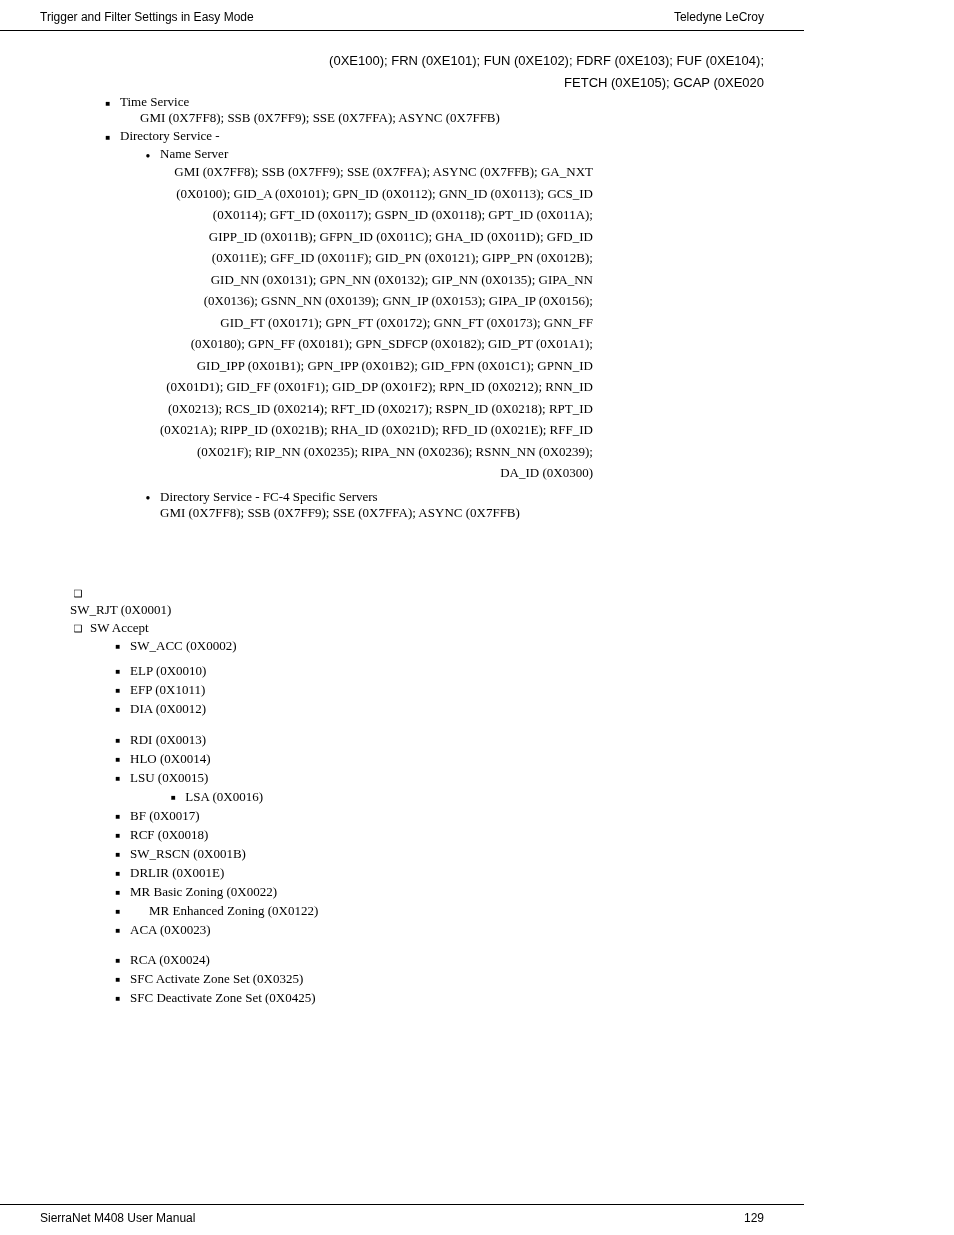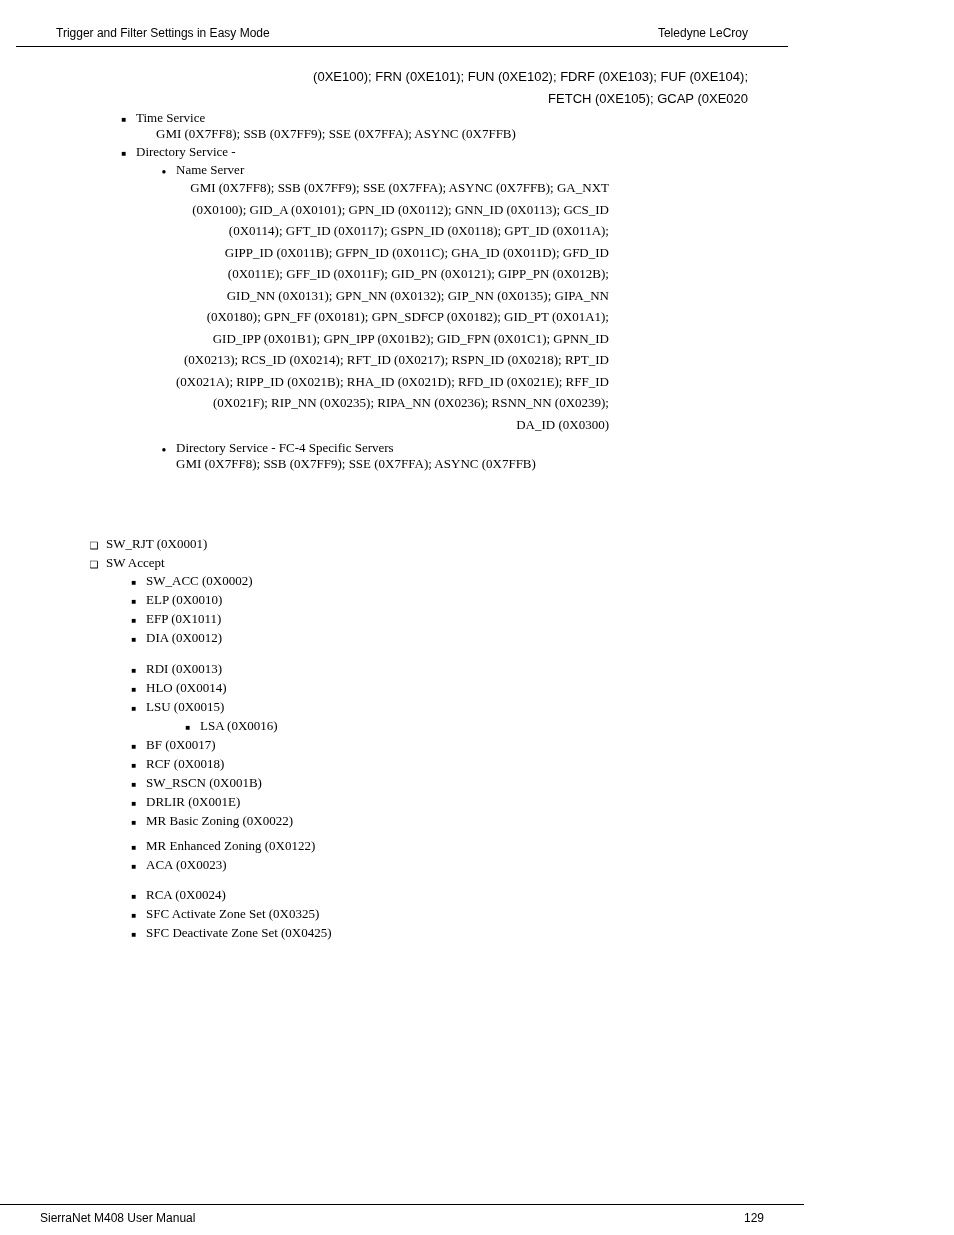--- a/index.html
+++ b/index.html
@@ -7,21 +7,21 @@
       font-family: Arial, sans-serif;
       font-size: 13px;
       background: #fff;
       color: #000;
       width: 954px;
       min-height: 1235px;
     }
     .page {
       width: 804px;
       min-height: 1235px;
-      padding: 16px;
+      padding: 0;
       position: relative;
     }
     .header {
       display: flex;
       justify-content: space-between;
       align-items: center;
       padding: 10px 40px 6px 40px;
       border-bottom: 1px solid #000;
       font-size: 12px;
     }
@@ -134,22 +134,25 @@
           <span class="bullet-circle"></span>
           <div>
             <div>Name Server</div>
             <div style="margin-left:0px;">
               <div class="para">GMI (0X7FF8); SSB (0X7FF9); SSE (0X7FFA); ASYNC (0X7FFB); GA_NXT</div>
               <div class="para">(0X0100); GID_A (0X0101); GPN_ID (0X0112); GNN_ID (0X0113); GCS_ID</div>
               <div class="para">(0X0114); GFT_ID (0X0117); GSPN_ID (0X0118); GPT_ID (0X011A);</div>
               <div class="para">GIPP_ID (0X011B); GFPN_ID (0X011C); GHA_ID (0X011D); GFD_ID</div>
               <div class="para">(0X011E); GFF_ID (0X011F); GID_PN (0X0121); GIPP_PN (0X012B);</div>
               <div class="para">GID_NN (0X0131); GPN_NN (0X0132); GIP_NN (0X0135); GIPA_NN</div>
+              <div class="para">(0X0136); GSNN_NN (0X0139); GNN_IP (0X0153); GIPA_IP (0X0156);</div>
+              <div class="para">GID_FT (0X0171); GPN_FT (0X0172); GNN_FT (0X0173); GNN_FF</div>
               <div class="para">(0X0180); GPN_FF (0X0181); GPN_SDFCP (0X0182); GID_PT (0X01A1);</div>
               <div class="para">GID_IPP (0X01B1); GPN_IPP (0X01B2); GID_FPN (0X01C1); GPNN_ID</div>
+              <div class="para">(0X01D1); GID_FF (0X01F1); GID_DP (0X01F2); RPN_ID (0X0212); RNN_ID</div>
               <div class="para">(0X0213); RCS_ID (0X0214); RFT_ID (0X0217); RSPN_ID (0X0218); RPT_ID</div>
               <div class="para">(0X021A); RIPP_ID (0X021B); RHA_ID (0X021D); RFD_ID (0X021E); RFF_ID</div>
               <div class="para">(0X021F); RIP_NN (0X0235); RIPA_NN (0X0236); RSNN_NN (0X0239);</div>
               <div class="para">DA_ID (0X0300)</div>
             </div>
           </div>
         </div>
 
         <div class="list-item" style="margin-left:20px; margin-top:4px;">
           <span class="bullet-circle"></span>
@@ -157,35 +160,35 @@
             <div>Directory Service - FC-4 Specific Servers</div>
             <div>GMI (0X7FF8); SSB (0X7FF9); SSE (0X7FFA); ASYNC (0X7FFB)</div>
           </div>
         </div>
 
       </div>
     </div>
 
     <div class="large-gap"></div>
 
-    <div class="list-item" style="margin-left:30px;">
+    <div class="list-item" style="margin-left:30px;flex-direction:column;">
       <span class="bullet-square-open"></span>
       <span>SW_RJT (0X0001)</span>
     </div>
 
     <div class="list-item" style="margin-left:30px; margin-top:2px;">
       <span class="bullet-square-open"></span>
       <div>
         <div>SW Accept</div>
         <div id="sw-items-container">
         <div class="list-item" style="margin-left: 20px; margin-top: 2px;">
               <span class="bullet-square"></span>
               <span>SW_ACC (0X0002)</span>
             </div>
-            <div class="list-item" style="margin-left: 20px; margin-top: 2px; text-align: center;">
+            <div class="list-item" style="margin-left: 20px; margin-top: 8px; text-align: center;">
               <span class="bullet-square"></span>
               <span>ELP (0X0010)</span>
             </div>
             <div class="list-item" style="margin-left: 20px; margin-top: 2px;">
               <span class="bullet-square"></span>
               <span>EFP (0X1011)</span>
             </div>
             <div class="list-item" style="margin-left: 20px; margin-top: 2px;">
               <span class="bullet-square"></span>
               <span>DIA (0X0012)</span>
@@ -219,21 +222,21 @@
               <span>SW_RSCN (0X001B)</span>
             </div>
             <div class="list-item" style="margin-left: 20px; margin-top: 2px;">
               <span class="bullet-square"></span>
               <span>DRLIR (0X001E)</span>
             </div>
             <div class="list-item" style="margin-left: 20px; margin-top: 2px;">
               <span class="bullet-square"></span>
               <span>MR Basic Zoning (0X0022)</span>
             </div>
-            <div class="list-item" style="margin-left: 20px; margin-top: 8px;">
+            <div class="list-item" style="margin-left: 20px; margin-top: 2px; gap: 19px;">
               <span class="bullet-square"></span>
               <span>MR Enhanced Zoning (0X0122)</span>
             </div>
             <div class="list-item" style="margin-left: 20px; margin-top: 2px;">
               <span class="bullet-square"></span>
               <span>ACA (0X0023)</span>
             </div>
             <div class="list-item" style="margin-left: 20px; margin-top: 13px;">
               <span class="bullet-square"></span>
               <span>RCA (0X0024)</span>

